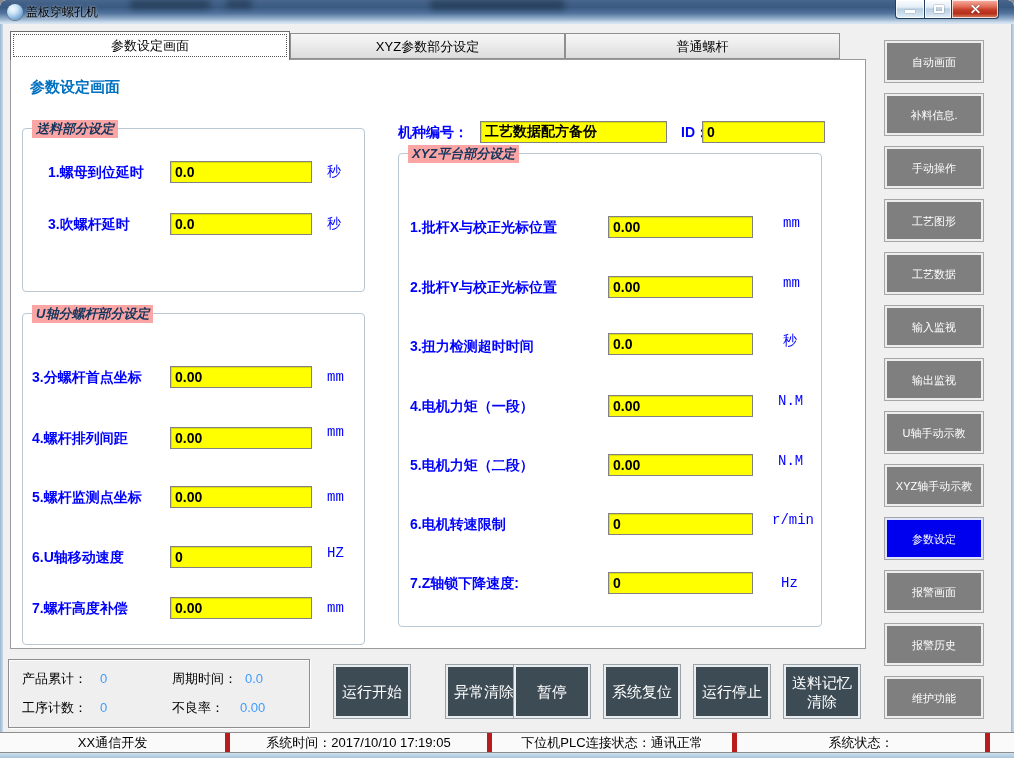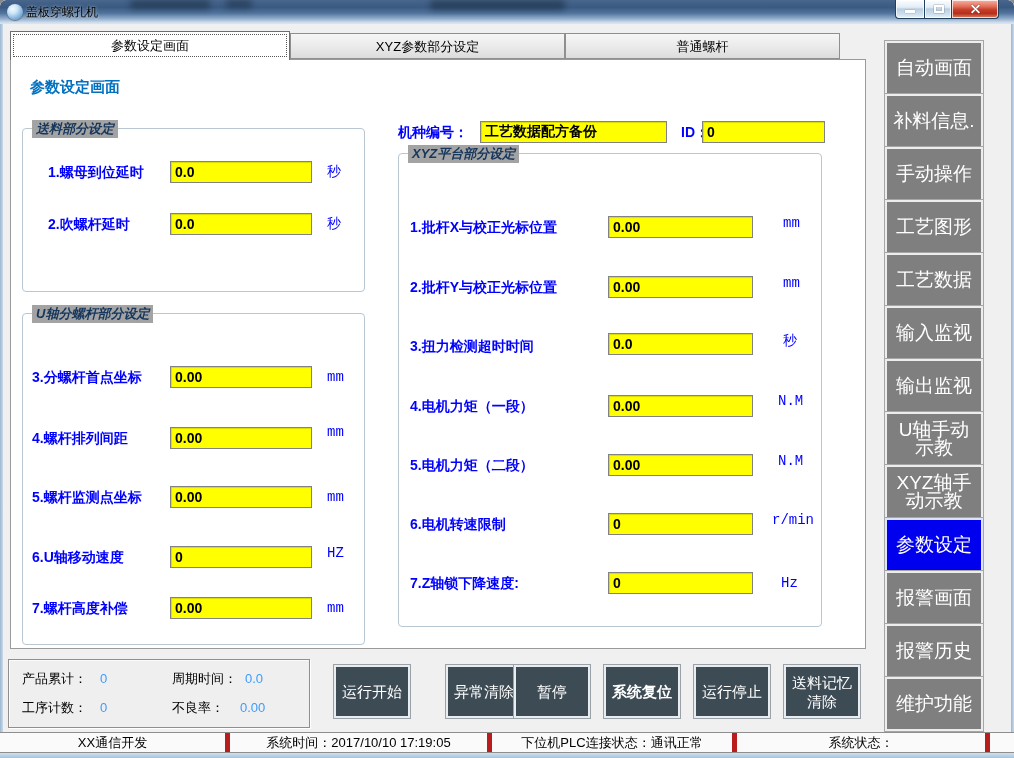--- a/index.html
+++ b/index.html
@@ -51,34 +51,34 @@
   .tab-active { top:31px; height:29px; line-height:27px; background:#fff;
     border:1px solid #6e6e6e; border-bottom:none; outline:1px dotted #555; outline-offset:-4px; z-index:5; }
 
   
   .main-panel { position:absolute; left:10px; top:59px; width:856px; height:590px;
     background:#fff; border:1px solid #9a9a9a; z-index:2; }
   .page-heading { position:absolute; left:30px; top:78px; z-index:3; font-size:15px; font-weight:bold;
     color:#0070c0; }
 
   .groupbox { position:absolute; border:1px solid #b9c7d2; border-radius:4px; z-index:3; }
-  .group-title { position:absolute; top:-9px; left:9px; background:#a3a3a3; padding:0 4px;
+  .group-title { position:absolute; top:-9px; left:9px; background:#fca5a5; padding:0 4px;
     font-size:13px; font-style:italic; font-weight:bold; color:#16365c; white-space:nowrap; }
 
   .flabel { position:absolute; z-index:4; color:#0000ff; font-weight:bold; font-size:14px;
     height:22px; line-height:22px; white-space:nowrap; }
   .finput { position:absolute; z-index:4; height:22px; background:#ffff00; border:1px solid #828282;
     box-shadow:inset 1px 1px 1px rgba(0,0,0,.15); font-family:"Liberation Sans",sans-serif;
     font-size:14px; font-weight:bold; color:#000; padding:0 4px; outline:none; }
   .funit { position:absolute; z-index:4; color:#0000ff; font-size:14px;
     font-family:"Liberation Mono", monospace; height:22px; line-height:22px; white-space:nowrap; }
 
   
-  .nav-btn { position:absolute; left:884px; width:100px; height:56px; background:#7f7f7f;
-    border:1px solid #a6a6a6; box-shadow:inset 0 0 0 2px #ededed; color:#fff; font-size:19px;
+  .nav-btn { position:absolute; left:884px; width:100px; height:43px; background:#7f7f7f;
+    border:1px solid #a6a6a6; box-shadow:inset 0 0 0 2px #ededed; color:#fff; font-size:11px;
     display:flex; align-items:center; justify-content:center; text-align:center; line-height:18px;
     word-break:break-all; padding:0 6px; cursor:pointer; z-index:2; }
   .nav-btn.active { background:#0000ee; box-shadow:inset 0 0 0 2px #dfe4ff; }
 
   
   .counters { position:absolute; left:8px; top:659px; width:302px; height:69px; background:#efefef;
     border:1px solid #8f8f8f; box-shadow:inset 1px 1px 0 #fbfbfb, 1px 1px 0 #fff; }
   .counter-label { position:absolute; font-size:13px; color:#000; white-space:nowrap; }
   .counter-value { position:absolute; font-size:13px; color:#3d9bff; white-space:nowrap; }
 
@@ -134,21 +134,21 @@
   <div class="flabel" style="left:681px; top:121px;">ID：</div>
   <input class="finput" style="left: 702px; top: 121px; width: 123px;" readonly="" value="0">
 
   <div class="groupbox" style="left:22px; top:128px; width:343px; height:164px;">
     <span class="group-title">送料部分设定</span>
   </div>
   <div class="flabel" style="left:48px; top:161px;">1.螺母到位延时</div>
   <input class="finput" style="left: 170px; top: 161px; width: 142px;" readonly="" value="0.0">
   <div class="funit" style="left:327px; top:161px;">秒</div>
 
-  <div class="flabel" style="left:48px; top:213px;">2.吹螺杆延时</div>
+  <div class="flabel" style="left:48px; top:213px;">3.吹螺杆延时</div>
   <input class="finput" style="left: 170px; top: 213px; width: 142px;" readonly="" value="0.0">
   <div class="funit" style="left:327px; top:213px;">秒</div>
 
   <div class="groupbox" style="left:22px; top:313px; width:343px; height:332px;">
     <span class="group-title">U轴分螺杆部分设定</span>
   </div>
   <div class="flabel" style="left:32px; top:366px;">3.分螺杆首点坐标</div>
   <input class="finput" style="left: 170px; top: 366px; width: 142px;" readonly="" value="0.00">
   <div class="funit" style="left:327px; top:366px;">mm</div>
 
@@ -219,21 +219,21 @@
   <div class="counter-label" style="left:172px; top:670px;">周期时间：</div>
   <div class="counter-value" style="left:245px; top:671px;">0.0</div>
   <div class="counter-label" style="left:22px; top:699px;font-family:Liberation Mono, monospace;">工序计数：</div>
   <div class="counter-value" style="left:100px; top:700px;">0</div>
   <div class="counter-label" style="left:172px; top:699px;">不良率：</div>
   <div class="counter-value" style="left:240px; top:700px;">0.00</div>
 
   <div class="ctl-btn" style="left:333px;">运行开始</div>
   <div class="ctl-btn" style="left:445px;">异常清除</div>
   <div class="ctl-btn" style="left:513px;">暂停</div>
-  <div class="ctl-btn" style="left:603px;font-weight:bold;">系统复位</div>
+  <div class="ctl-btn" style="left:603px;">系统复位</div>
   <div class="ctl-btn" style="left:693px;">运行停止</div>
   <div class="ctl-btn" style="left:783px;">送料记忆清除</div>
 
   <div class="statusbar">
     <div class="status-cell" style="width:230px;">XX通信开发</div>
     <div class="status-cell" style="width:262px;">系统时间：2017/10/10 17:19:05</div>
     <div class="status-cell" style="width:245px;">下位机PLC连接状态：通讯正常</div>
     <div class="status-cell" style="width:253px;">系统状态：</div>
     <div class="status-cell" style="width:24px; border-right:none;"></div>
   </div>

